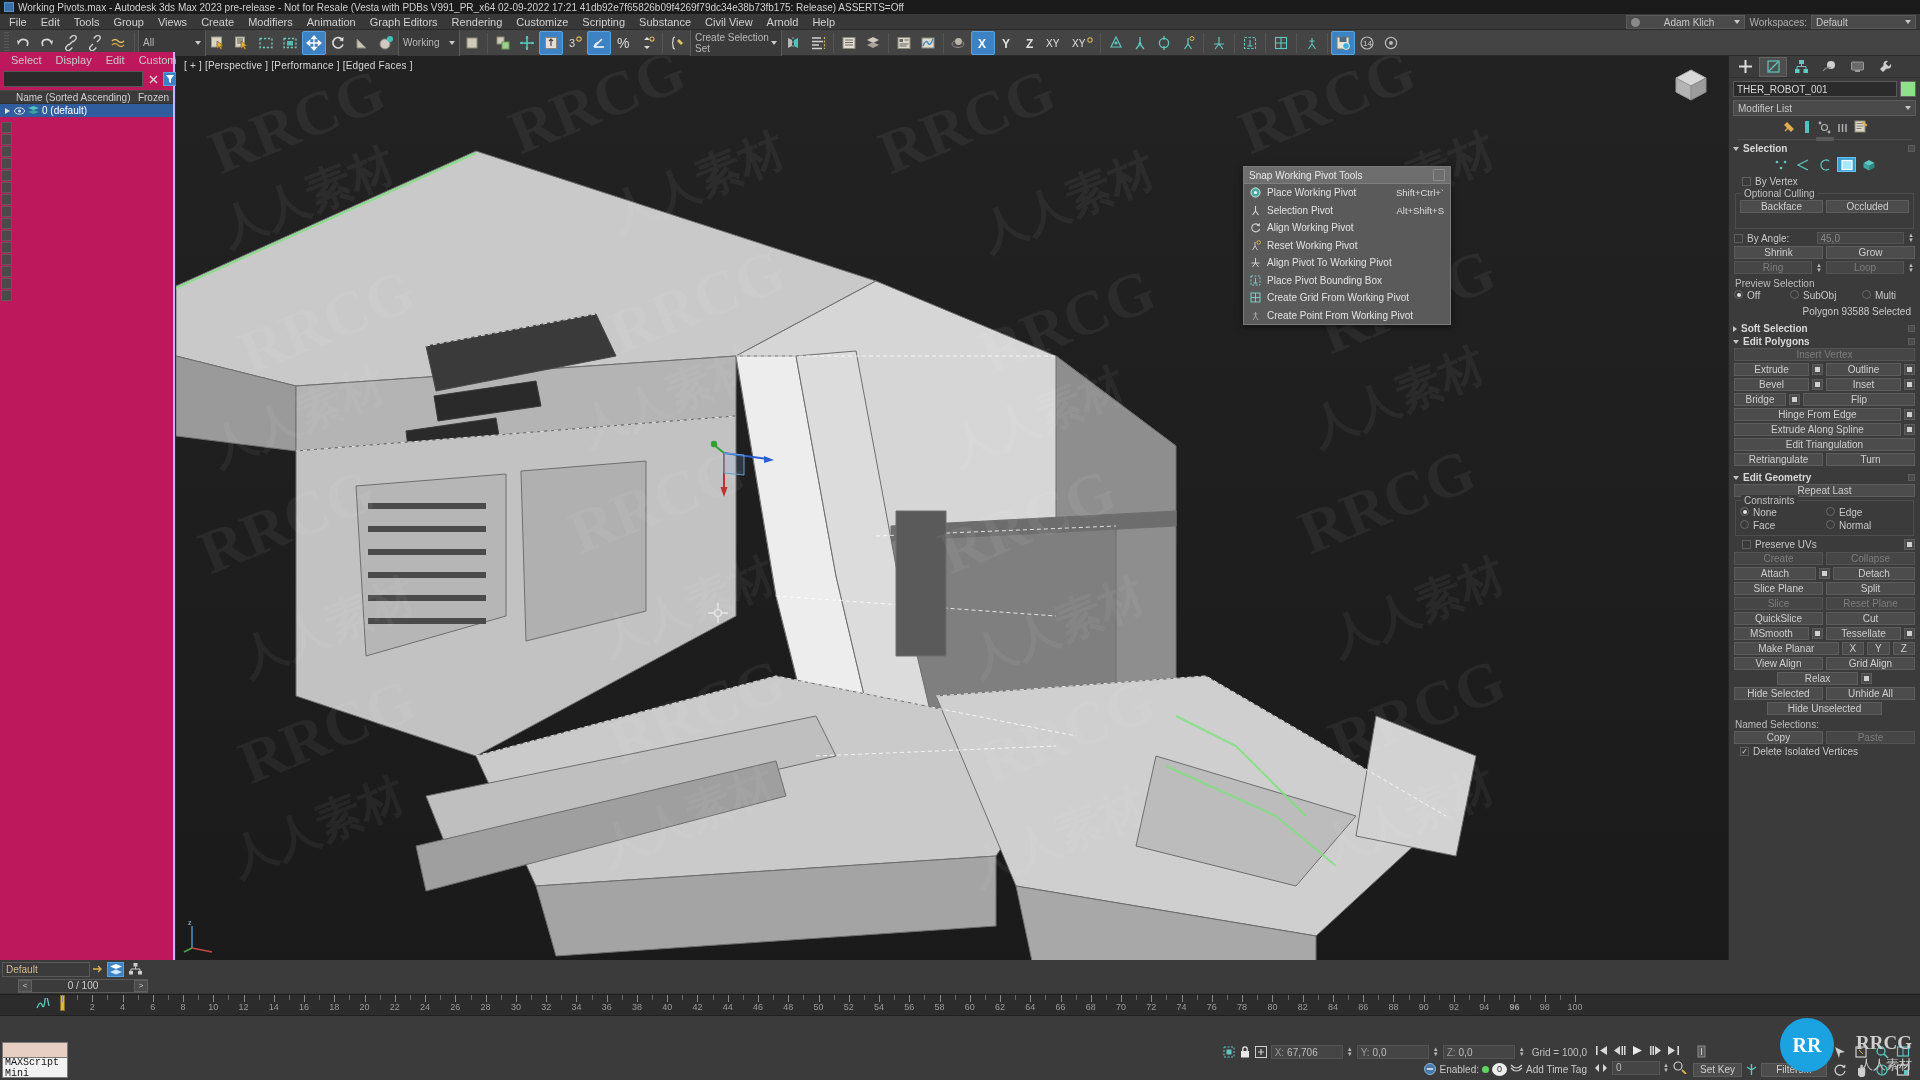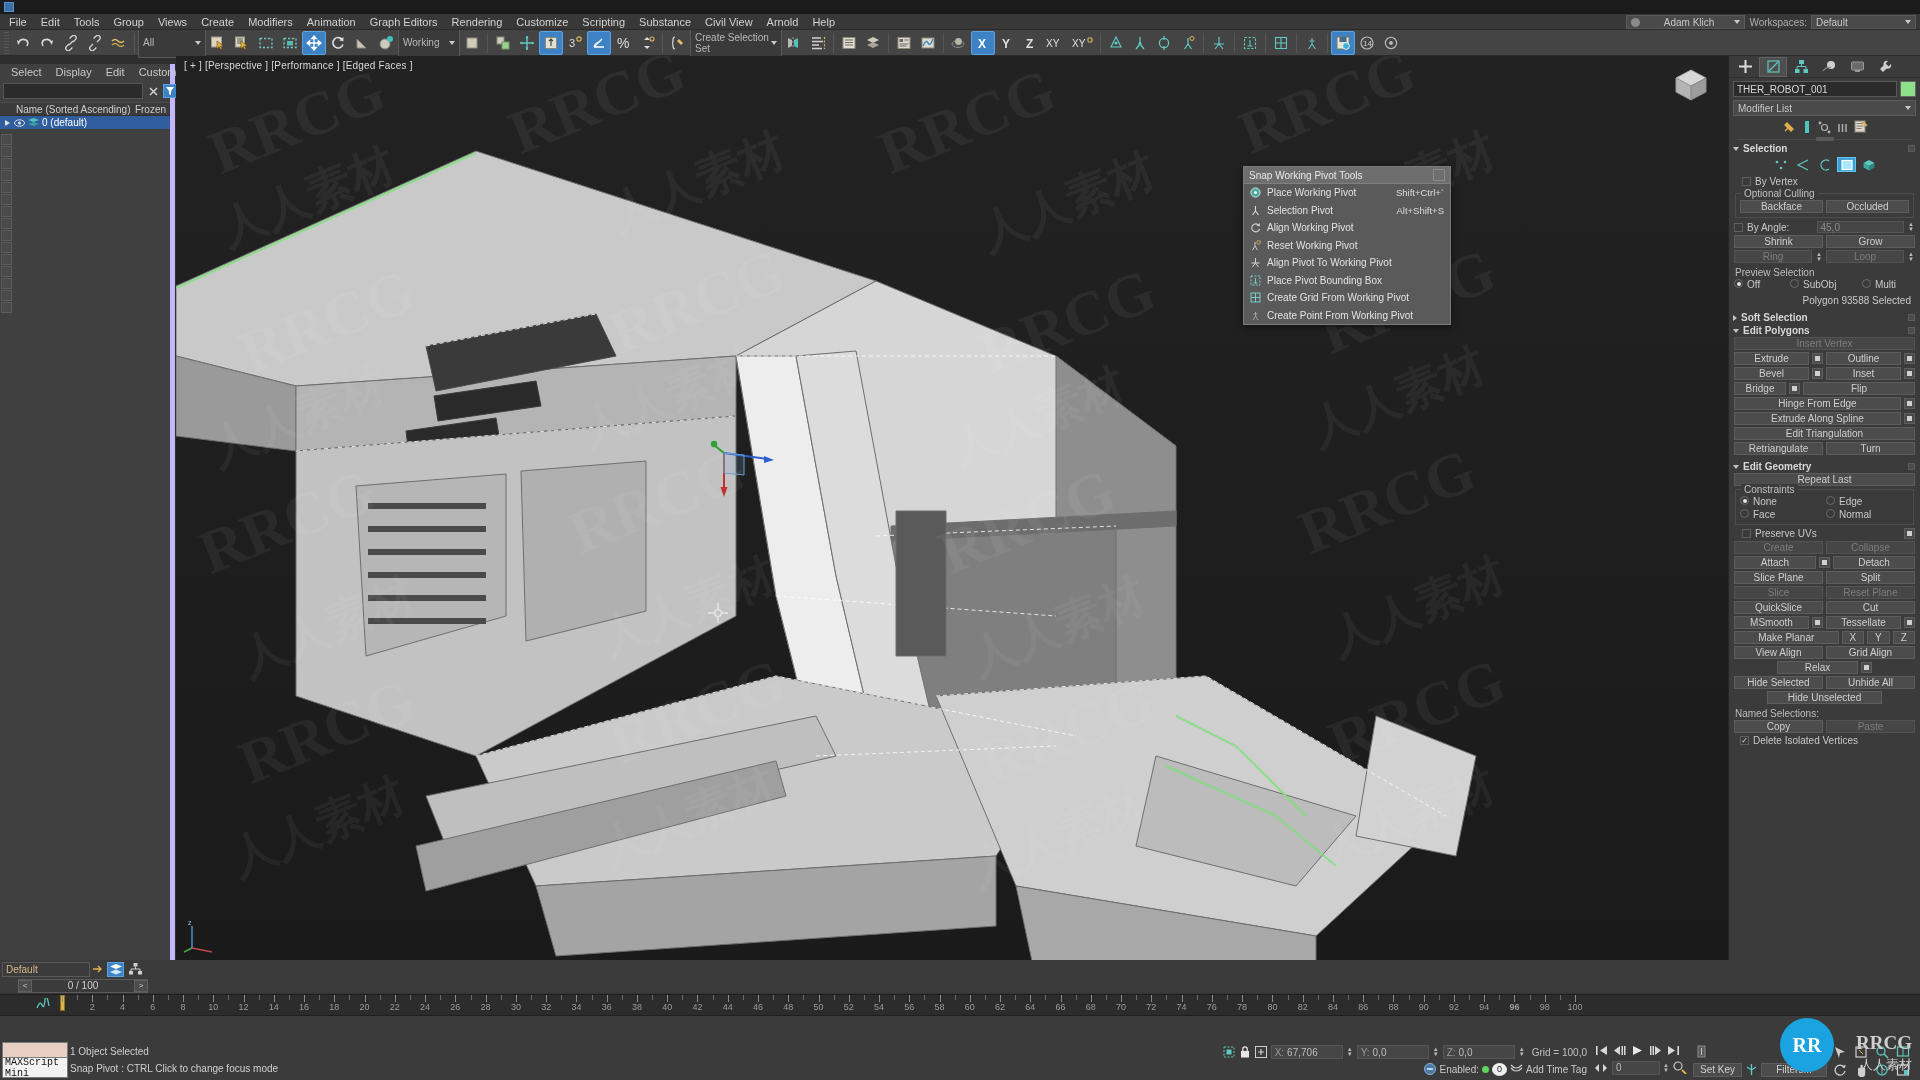--- a/index.html
+++ b/index.html
@@ -35,22 +35,22 @@
   .tb-btn.active { background:#3c82c4; border-color:#59a2e0; }
   .tb-btn.teal svg, .tb-btn.teal { color:#5fc8c0; }
   .tb-sep { width:1px;height:20px;background:#333;margin:0 3px;border-right:1px solid #555; flex:none;}
   .tb-dd { height:30px; background:#3a3a3a; border:1px solid #5a5a5a; display:flex;
     align-items:center; padding:0 4px; font-size:10px; color:#b8b8b8; flex:none; }
   .grip { width:5px;height:22px;flex:none;
     background:repeating-linear-gradient(to bottom,#666 0 1px,transparent 1px 3px);
     opacity:.55; margin:0 2px;}
 
   
-  .left-panel { position:absolute; left:0; top:64px; width:175px; bottom:120px;
-    background:#404040; border-right:5px solid #c4b5fd; }
+  .left-panel { position:absolute; left:0; top:52px; width:175px; bottom:120px;
+    background:#be185d; border-right:2px solid #c4b5fd; }
   .lp-menu { height:16px; display:flex; align-items:center; font-size:11px; padding-left:4px; }
   .lp-menu span { padding:0 7px; }
   .lp-search { height:18px; margin:2px 3px; display:flex; align-items:center; gap:3px; }
   .lp-search input { flex:1; height:16px; background:#2b2b2b; border:1px solid #555;
     color:#ccc; font-size:10px; padding:0 3px; outline:none; font-family:"Liberation Sans",sans-serif;}
   .lp-ico { width:14px;height:14px;display:flex;align-items:center;justify-content:center;flex:none;}
   .lp-header { height:14px; background:#3b3b3b; display:flex; align-items:center;
     font-size:10px; border-top:1px solid #4c4c4c; border-bottom:1px solid #303030;
     padding-left:2px; color:#cfcfcf;}
   .lp-row { height:13px; background:#2f5d9e; display:flex; align-items:center;
@@ -197,20 +197,21 @@
     font-family:"DejaVu Sans",sans-serif; font-size:13px; z-index:20;}
   svg { display:block; }
 </style>
 </head>
 <body>
 
 <div id="app">
 
   <div class="titlebar">
     <div class="tb-icon"></div>
+    <span>Working Pivots.max - Autodesk 3ds Max 2023 pre-release - Not for Resale (Vesta with PDBs V991_PR_x64 02-09-2022 17:21 41db92e7f65826b09f4269f79dc34e38b73fb175: Release) ASSERTS=Off</span>
   </div>
 
   <div class="menubar">
     <div class="mi">File</div>
     <div class="mi">Edit</div>
     <div class="mi">Tools</div>
     <div class="mi">Group</div>
     <div class="mi">Views</div>
     <div class="mi">Create</div>
     <div class="mi">Modifiers</div>
@@ -975,21 +976,21 @@
         </div>
       </div>
 
       <div class="chk" style="padding:1px 0 3px 8px">
         <span class="box"></span>
         <span>By Vertex</span>
       </div>
 
       <div class="grp">
         <span class="glab">Optional Culling</span>
-        <div class="row" style="margin-bottom:0">
+        <div class="row" style="margin-bottom:11px">
           <div class="btn">Backface</div>
           <div class="btn">Occluded</div>
         </div>
       </div>
 
       <div class="row">
         <div class="chk" style="flex:1">
           <span class="box"></span>
           <span>By Angle:</span>
         </div>
@@ -1398,24 +1399,20 @@
           <div class="tick" style="left: 1559.87px;"></div>
           <div class="tl" style="left: 1575px;">100</div>
         </div>
     </div>
 
     <div class="statusbar">
       <div class="sb-maxscript">
         <div class="mfield"></div>
         <div class="mlab">MAXScript Mini</div>
       </div>
-      <div class="sb-msgs">
-        <div class="sb-msg">1 Object Selected</div>
-        <div class="sb-msg">Snap Pivot : CTRL Click to change focus mode</div>
-      </div>
 
       <div style="flex:1"></div>
 
       <div style="display:flex;flex-direction:column;padding-top:3px;padding-right:6px">
         <div class="sb-coords">
           <span>
             <svg width="14" height="14" viewBox="0 0 14 14">
                 <rect x="2" y="2" width="10" height="10" fill="none" stroke="#5fc8c0" stroke-dasharray="2 1.5"></rect>
                 <rect x="4.5" y="4.5" width="5" height="5" fill="#5fc8c0"></rect>
               </svg>

